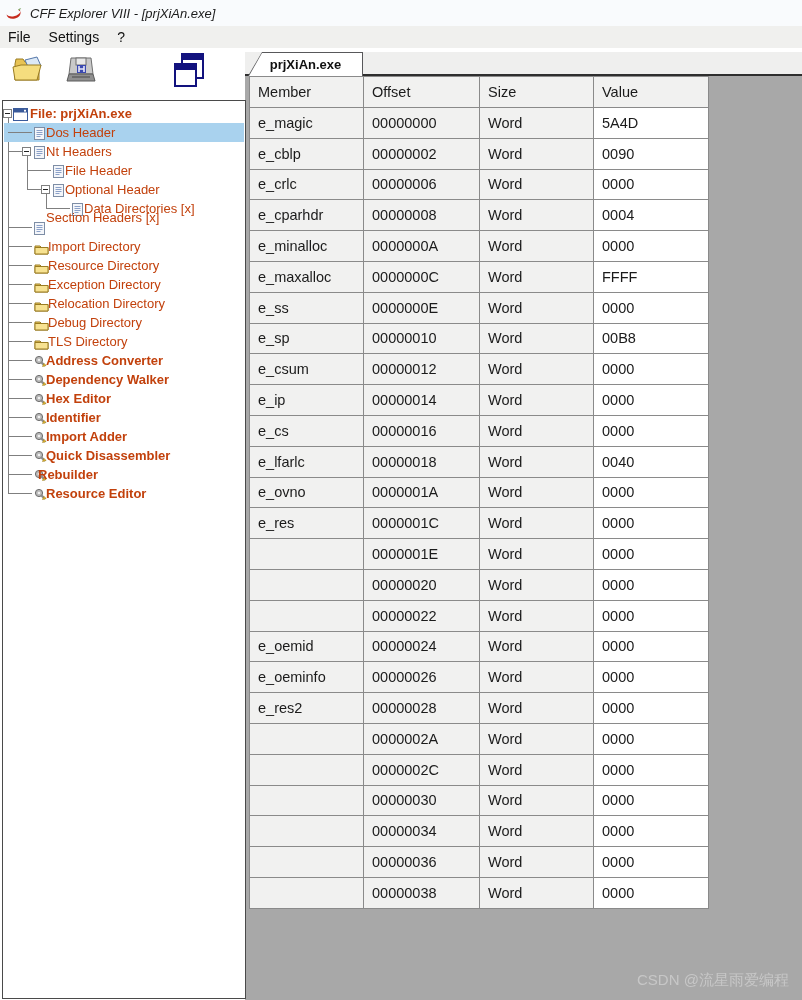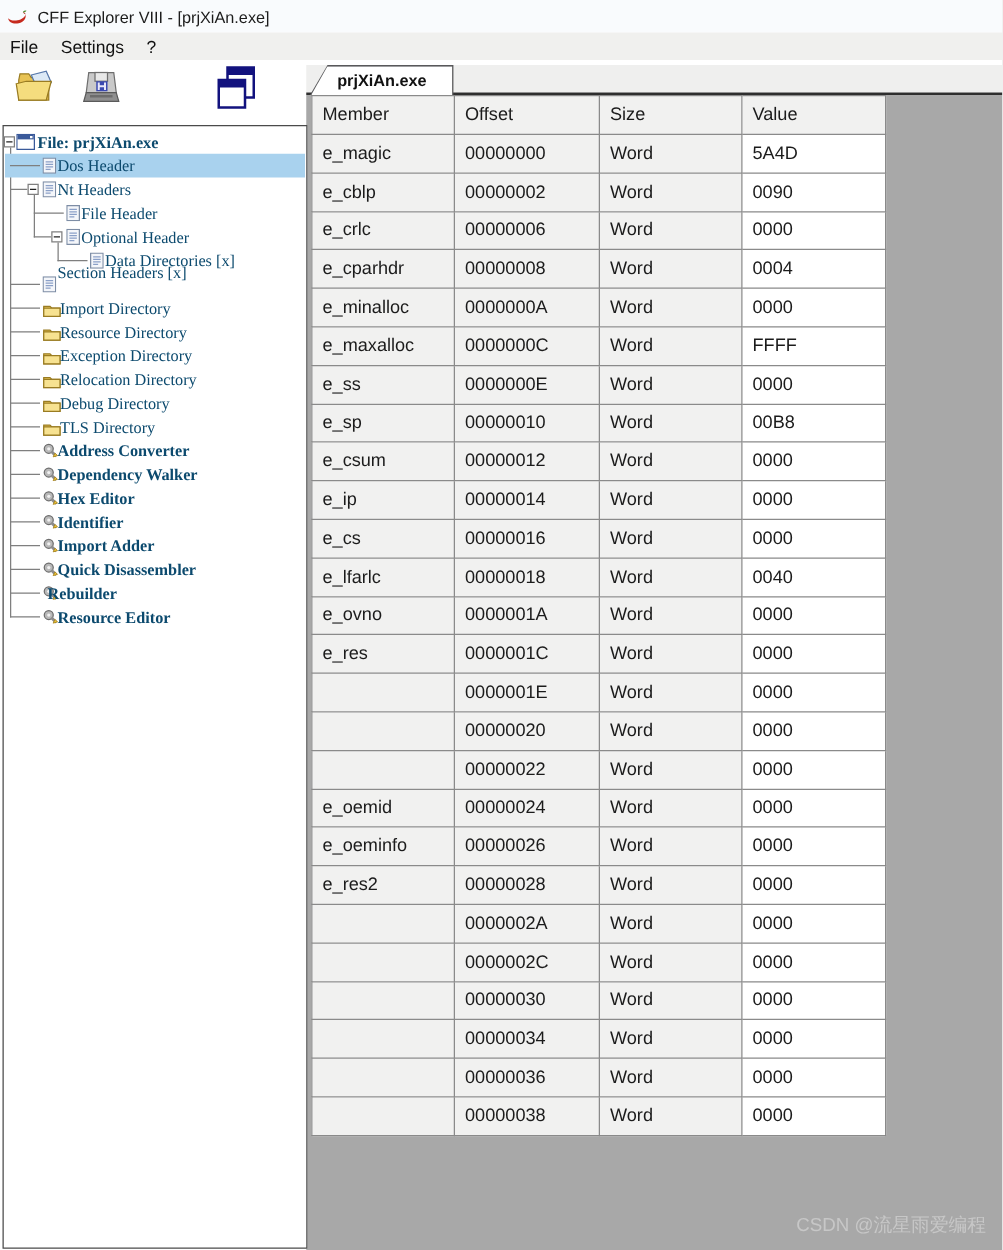--- a/index.html
+++ b/index.html
@@ -3,35 +3,35 @@
 <meta charset="utf-8">
 <style>
   html,body{margin:0;padding:0;background:#fff;}
   #root{position:relative;width:802px;height:1000px;overflow:hidden;
         font-family:"Liberation Sans",sans-serif;background:#fff;color:#1b1b1b;
         -webkit-font-smoothing:antialiased;}
   
   .titlebar{position:absolute;left:0;top:0;width:802px;height:26px;background:#f9fbfd;
             display:flex;align-items:center;}
   .titlebar .app-icon{margin-left:5px;width:18px;height:15px;}
-  .titlebar .title-text{margin-left:7px;font-size:13px;color:#1c1c1c;}
+  .titlebar .title-text{margin-left:7px;font-size:13px;color:#1c1c1c;font-style:italic;}
   
   .menubar{position:absolute;left:0;top:26px;width:802px;height:22px;background:#f0f0ee;
            display:flex;align-items:center;font-size:14px;color:#111;}
   .menu-item{padding:0 9px;height:22px;line-height:22px;cursor:default;}
   .menu-item:first-child{margin-left:0;padding-left:8px;}
   
   .toolbar{position:absolute;left:0;top:48px;width:245px;height:52px;background:#fff;}
   .tool-btn{position:absolute;top:4px;width:38px;height:40px;display:flex;align-items:center;justify-content:center;}
   
   .treepanel{position:absolute;left:2px;top:100px;width:242px;height:897px;background:#fff;
              border:1px solid #4a4a4a;overflow:hidden;}
   .tree-row{position:absolute;left:1px;right:1px;height:19px;cursor:default;}
   .tree-row.selected{background:#a9d2ee;}
-  .tree-label{position:absolute;top:0;height:19px;line-height:19px;font-size:13px;color:#0c4a6e;white-space:nowrap;font-family:Liberation Serif, serif;}
+  .tree-label{position:absolute;top:0;height:19px;line-height:19px;font-size:13px;color:#c2410c;white-space:nowrap;}
   .tree-label.bold{font-weight:bold;}
   .tree-hline{position:absolute;height:1px;background:#7f7f7f;}
   .tree-vline{position:absolute;width:1px;background:#7f7f7f;}
   .expand-box{position:absolute;width:9px;height:9px;background:#fff;border:1px solid #7f7f7f;box-sizing:border-box;}
   .expand-box::after{content:"";position:absolute;left:1px;top:3px;width:5px;height:1px;background:#222;}
   .tree-icon{position:absolute;}
   
   .tabstrip{position:absolute;left:245px;top:52px;width:557px;height:22px;background:#efefee;}
   .tab-line{position:absolute;left:245px;top:74px;width:557px;height:2px;background:#2e2e2e;}
   .doc-tab{position:absolute;left:248px;top:52px;width:115px;height:24px;z-index:3;

